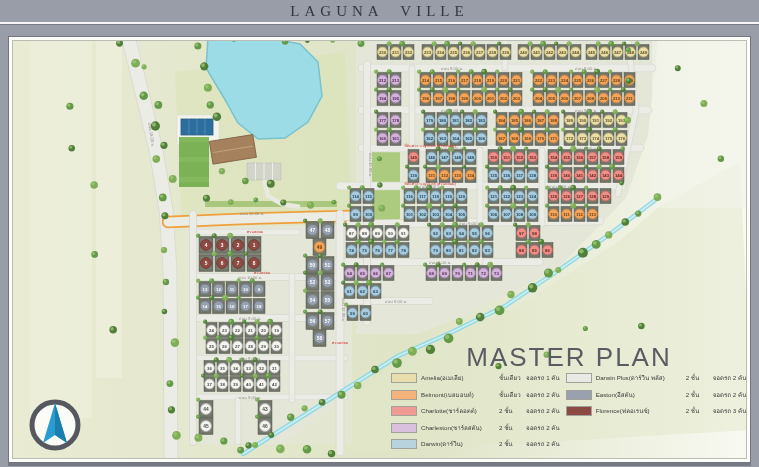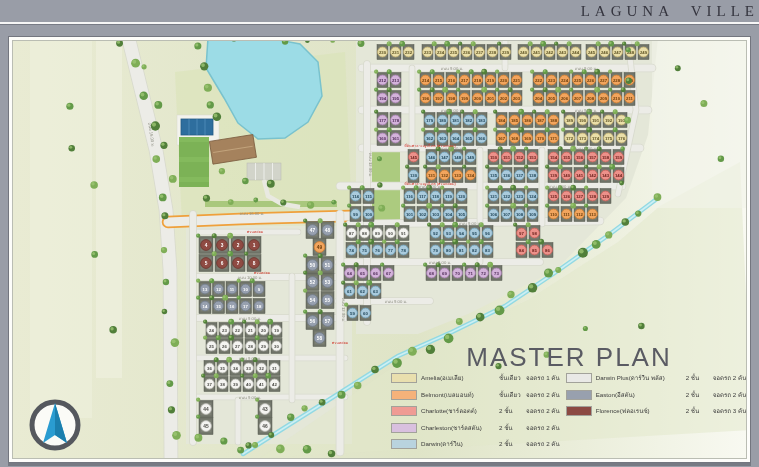--- a/index.html
+++ b/index.html
@@ -1,18 +1,18 @@
 <!DOCTYPE html>
 <html><head>
 <meta charset="utf-8">
 <style>
   *{margin:0;padding:0;box-sizing:border-box}
   html,body{width:759px;height:467px;overflow:hidden}
   body{position:relative;background:#999da7;font-family:"Liberation Sans",sans-serif}
-  .titlebar{position:absolute;top:0;left:0;right:0;height:22px;text-align:right}
+  .titlebar{position:absolute;top:0;left:0;right:0;height:22px;text-align:center}
   .titlebar span{display:inline-block;line-height:23px;font-family:"Liberation Serif",serif;
     font-size:15px;letter-spacing:5px;word-spacing:9px;color:#35353f;font-weight:500}
   .strip{position:absolute;top:22px;left:0;right:0;height:3px;background:#f6f6f6;border-bottom:1px solid #777b85}
   .panel{position:absolute;left:8px;top:36px;width:743px;height:427px;background:#fdfdfa;
     border:1px solid #73767f;box-shadow:0 3px 0 rgba(55,58,66,.35);padding:3px}
   .map{position:relative;width:100%;height:100%;border:1px solid #babdb3;overflow:hidden;
     background:linear-gradient(90deg,#e9ebd3 0%,#e3e7cc 28%,#dfe4c7 55%,#ebeedb 78%,#f8f9f1 100%)}
   .mapsvg{position:absolute;left:-13px;top:-31px;width:759px;height:467px;font-family:"Liberation Sans",sans-serif}
   .masterplan{position:absolute;left:440px;top:301px;width:232px;text-align:center;
     font-size:26px;letter-spacing:2px;color:#5a5b63;font-weight:500;white-space:nowrap}

